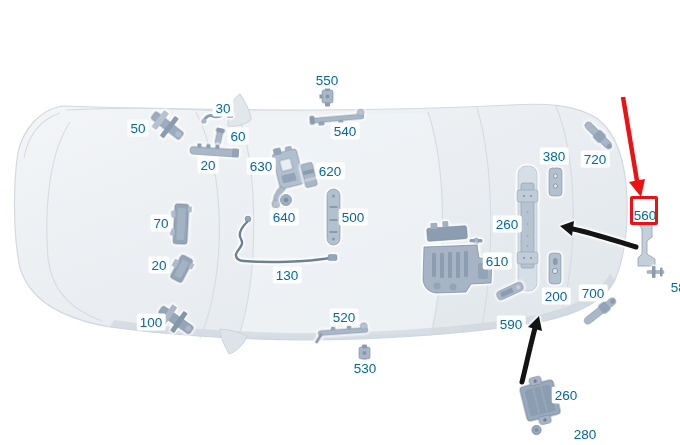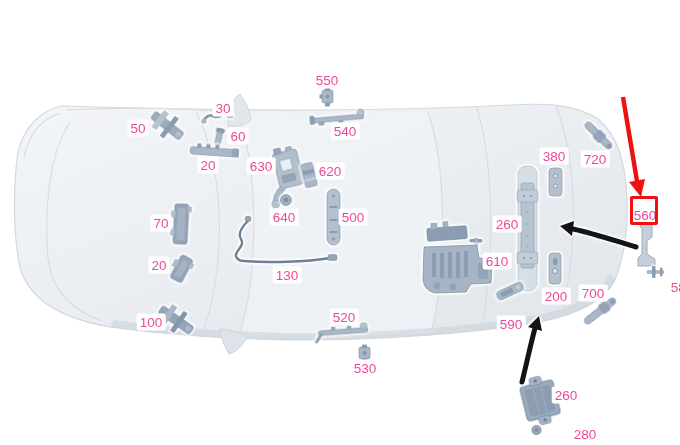--- a/index.html
+++ b/index.html
@@ -2,21 +2,21 @@
 <html><head>
 <meta charset="utf-8">
 <style>
   html,body{margin:0;padding:0;background:#fff;}
   body{width:680px;height:445px;overflow:hidden;font-family:"Liberation Sans",sans-serif;}
   .stage{position:relative;width:680px;height:445px;background:#ffffff;}
   svg.scene{position:absolute;left:0;top:0;}
   .halo{filter:drop-shadow(0 0 1px #fff) drop-shadow(0 0 1px #fff) drop-shadow(0 0 1.2px #fff);}
   .part-label{
     position:absolute;transform:translate(-50%,-50%);
-    background:#ffffff;color:#ec4899;font-size:13.5px;line-height:15px;
+    background:#ffffff;color:#0369a1;font-size:13.5px;line-height:15px;
     padding:1px 3px;border-radius:2px;white-space:nowrap;cursor:pointer;z-index:5;
   }
   .red-box{
     position:absolute;left:630px;top:196px;width:28px;height:29px;
     box-sizing:border-box;border:3.5px solid #ee1111;border-radius:2px;
     z-index:7;pointer-events:none;
   }
 </style>
 </head>
 <body>

